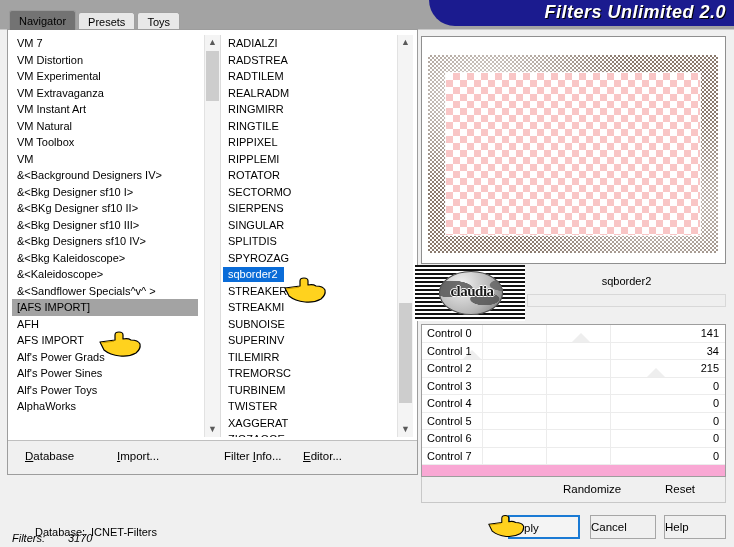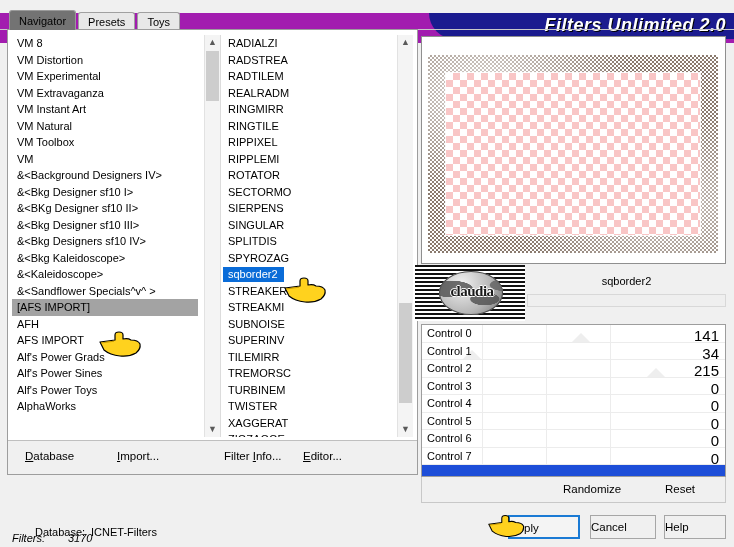--- a/index.html
+++ b/index.html
@@ -7,21 +7,21 @@
     width:734px;height:547px;overflow:hidden;
     font-family:"Liberation Sans", sans-serif;
     font-size:11px;
     background:#ffffff;
     color:#000;
     -webkit-font-smoothing:none;
   }
   #app{position:relative;width:734px;height:547px;background:#f0f0f0;box-sizing:border-box;}
 
   
-  .titlebar{position:absolute;left:0;top:13px;width:734px;height:30px;background:#a21caf;text-align:right;}
+  .titlebar{position:absolute;left:0;top:0;width:734px;height:30px;background:#a3a3a3;text-align:right;}
   .title-banner{
     position:absolute;right:0;top:0;width:305px;height:26px;
     background:#1b1b8f;
     border-bottom-left-radius:26px 26px;
     overflow:hidden;
   }
   .title-banner .tx{
     position:absolute;right:8px;top:2px;
     color:#ffffff;font-style:italic;font-weight:bold;font-size:18px;
     letter-spacing:.5px;white-space:nowrap;
@@ -145,28 +145,28 @@
     text-align:center;font-size:11px;color:#000;
   }
   .fname-bar{
     position:absolute;left:0;top:29px;width:100%;height:13px;
     background:#efefef;border:1px solid #d8d8d8;box-sizing:border-box;
   }
 
   
   .controls{
     position:absolute;left:421px;top:324px;width:305px;height:153px;
-    background:#1d4ed8;border:1px solid #9d9d9d;box-sizing:border-box;overflow:hidden;
+    background:#f9a8d4;border:1px solid #9d9d9d;box-sizing:border-box;overflow:hidden;
   }
   .ctrl-row{
     position:relative;height:17.5px;border-bottom:1px solid #ececec;box-sizing:border-box;
     background:#ffffff;
   }
   .ctrl-lab{position:absolute;left:5px;top:2px;font-size:11px;color:#000;}
-  .ctrl-val{position:absolute;right:6px;top:2px;font-size:15px;color:#000;}
+  .ctrl-val{position:absolute;right:6px;top:2px;font-size:11px;color:#000;}
   .ctrl-ticks{
     position:absolute;left:60px;right:60px;top:0;bottom:0;
     background-image:linear-gradient(to right,#ececec 1px,transparent 1px);
     background-size:64px 100%;
   }
   .ctrl-tri{
     position:absolute;bottom:0;width:0;height:0;
     border-left:9px solid transparent;border-right:9px solid transparent;
     border-bottom:9px solid #eeeeee;
   }
@@ -213,21 +213,21 @@
   <div class="tabs" id="tabs">
       <div class="tab active">Navigator</div>
       <div class="tab">Presets</div>
       <div class="tab">Toys</div>
     </div>
 
   <div class="frame">
     <div class="frame-inner">
 
       <div class="listcol left" id="cat-list">
-          <div class="li">VM 8</div>
+          <div class="li">VM 7</div>
           <div class="li">VM Distortion</div>
           <div class="li">VM Experimental</div>
           <div class="li">VM Extravaganza</div>
           <div class="li">VM Instant Art</div>
           <div class="li">VM Natural</div>
           <div class="li">VM Toolbox</div>
           <div class="li">VM</div>
           <div class="li">&amp;&lt;Background Designers IV&gt;</div>
           <div class="li">&amp;&lt;Bkg Designer sf10 I&gt;</div>
           <div class="li">&amp;&lt;BKg Designer sf10 II&gt;</div>

